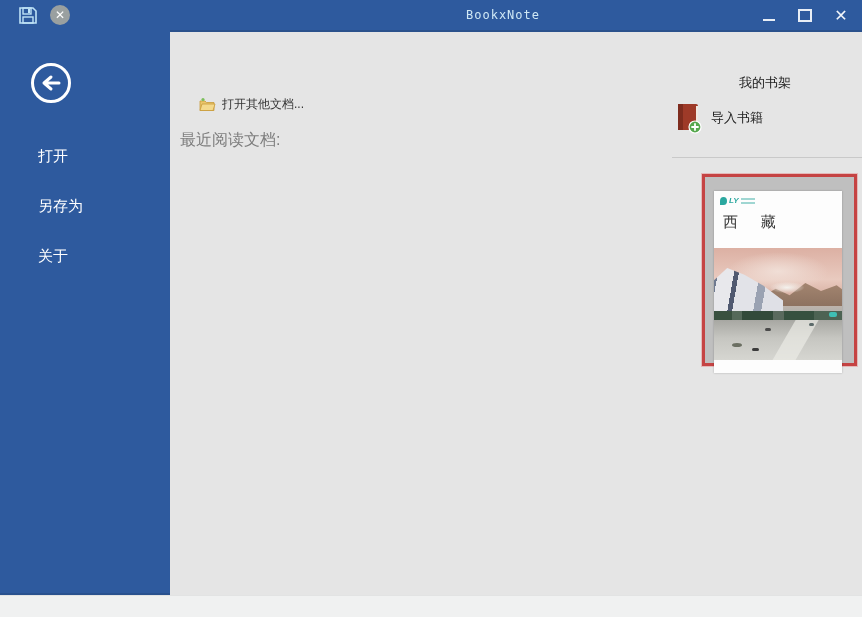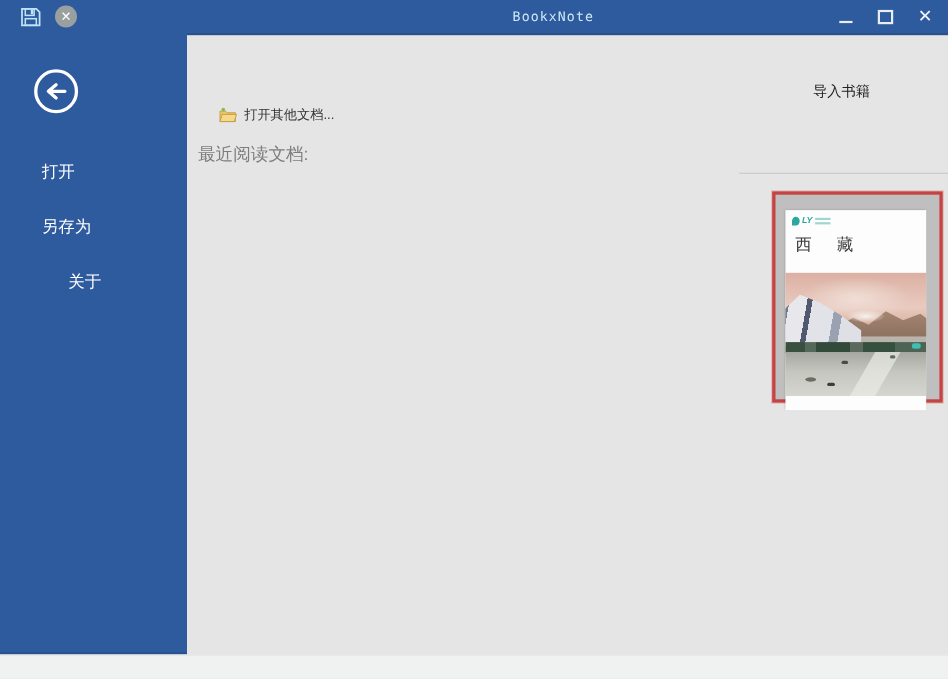--- a/index.html
+++ b/index.html
@@ -25,21 +25,21 @@
   .glyph-max { width:14px; height:13px; border:2px solid #e8eef6; }
   .glyph-close { font-size:16px; color:#f2f6fb; }
 
   
   .sidebar { position:absolute; left:0; top:30px; width:170px; height:565px;
               background:#2e5a9e; border-bottom:2px solid #29518e; }
   .back-btn { position:absolute; left:30px; top:32px; width:42px; height:42px; cursor:pointer; }
   .side-item { position:absolute; left:38px; color:#ffffff; font-size:15px; cursor:pointer; }
   .side-item-0 { top:117px; }
   .side-item-1 { top:167px; }
-  .side-item-2 { top:217px;margin-left:24px; }
+  .side-item-2 { top:217px; }
 
   
   .main { position:absolute; left:170px; top:30px; width:692px; height:565px;
               background:#e5e5e5; border-top:2px solid #2b518c; }
   .open-other { position:absolute; left:13px; top:64px; display:flex; align-items:center;
               gap:6px; cursor:pointer;margin-left:16px; }
   .open-other span { font-size:12px; color:#333; }
   .recent-label { position:absolute; left:10px; top:98px; font-size:16px; color:#7d7d7d; }
 
   
@@ -141,22 +141,32 @@
       <svg width="17" height="15" viewBox="0 0 17 15">
         <path d="M1 4 h5 l1.5 1.5 H15 v8 H1 z" fill="#eac56a" stroke="#c89a3a" stroke-width="0.8"></path>
         <path d="M3 7 h13 l-2 6.5 H1 z" fill="#f4d98c" stroke="#c89a3a" stroke-width="0.8"></path>
         <circle cx="4" cy="2.5" r="1.6" fill="#7bbf5a"></circle>
       </svg>
       <span>打开其他文档...</span>
     </div>
 
     <div class="recent-label">最近阅读文档:</div>
 
-    <div class="shelf-title">导入书籍</div>
+    <div class="shelf-title">我的书架</div>
 
+    <div class="import-row">
+      <svg width="28" height="32" viewBox="0 0 28 32">
+        <rect x="3" y="2" width="20" height="26" rx="2" fill="#9e3a28"></rect>
+        <rect x="3" y="2" width="5" height="26" fill="#7e2c1e"></rect>
+        <rect x="21" y="4" width="2" height="22" fill="#f0e8e0"></rect>
+        <circle cx="20" cy="25" r="6" fill="#56a84e" stroke="#ffffff" stroke-width="1.2"></circle>
+        <path d="M20 22 v6 M17 25 h6" stroke="#ffffff" stroke-width="1.8" stroke-linecap="round"></path>
+      </svg>
+      <span>导入书籍</span>
+    </div>
 
     <div class="shelf-divider"></div>
 
     <div class="book-card">
       <div class="cover">
         <div class="cover-brand">
           <div class="brand-dot"></div>
           <span class="brand-text">LY</span>
           <div class="brand-sub"></div>
         </div>

